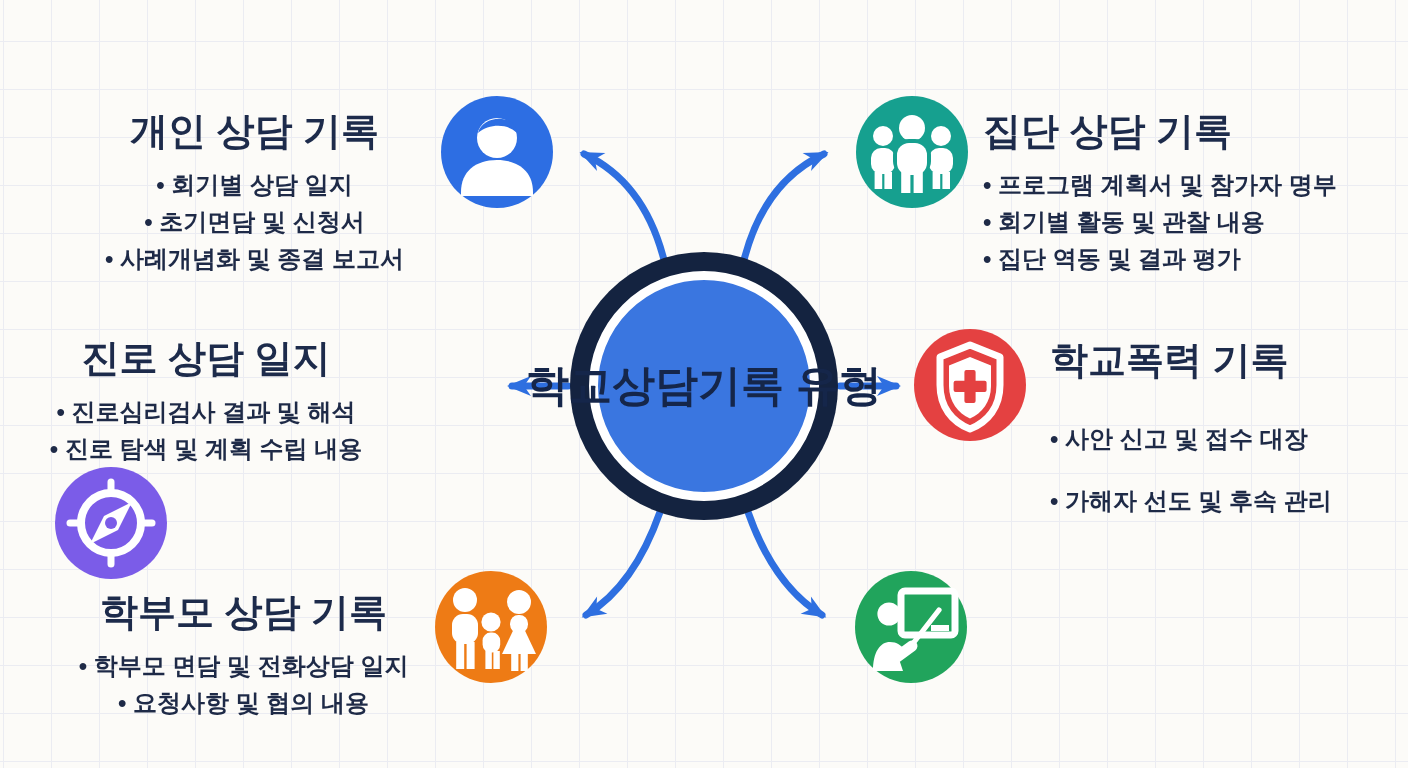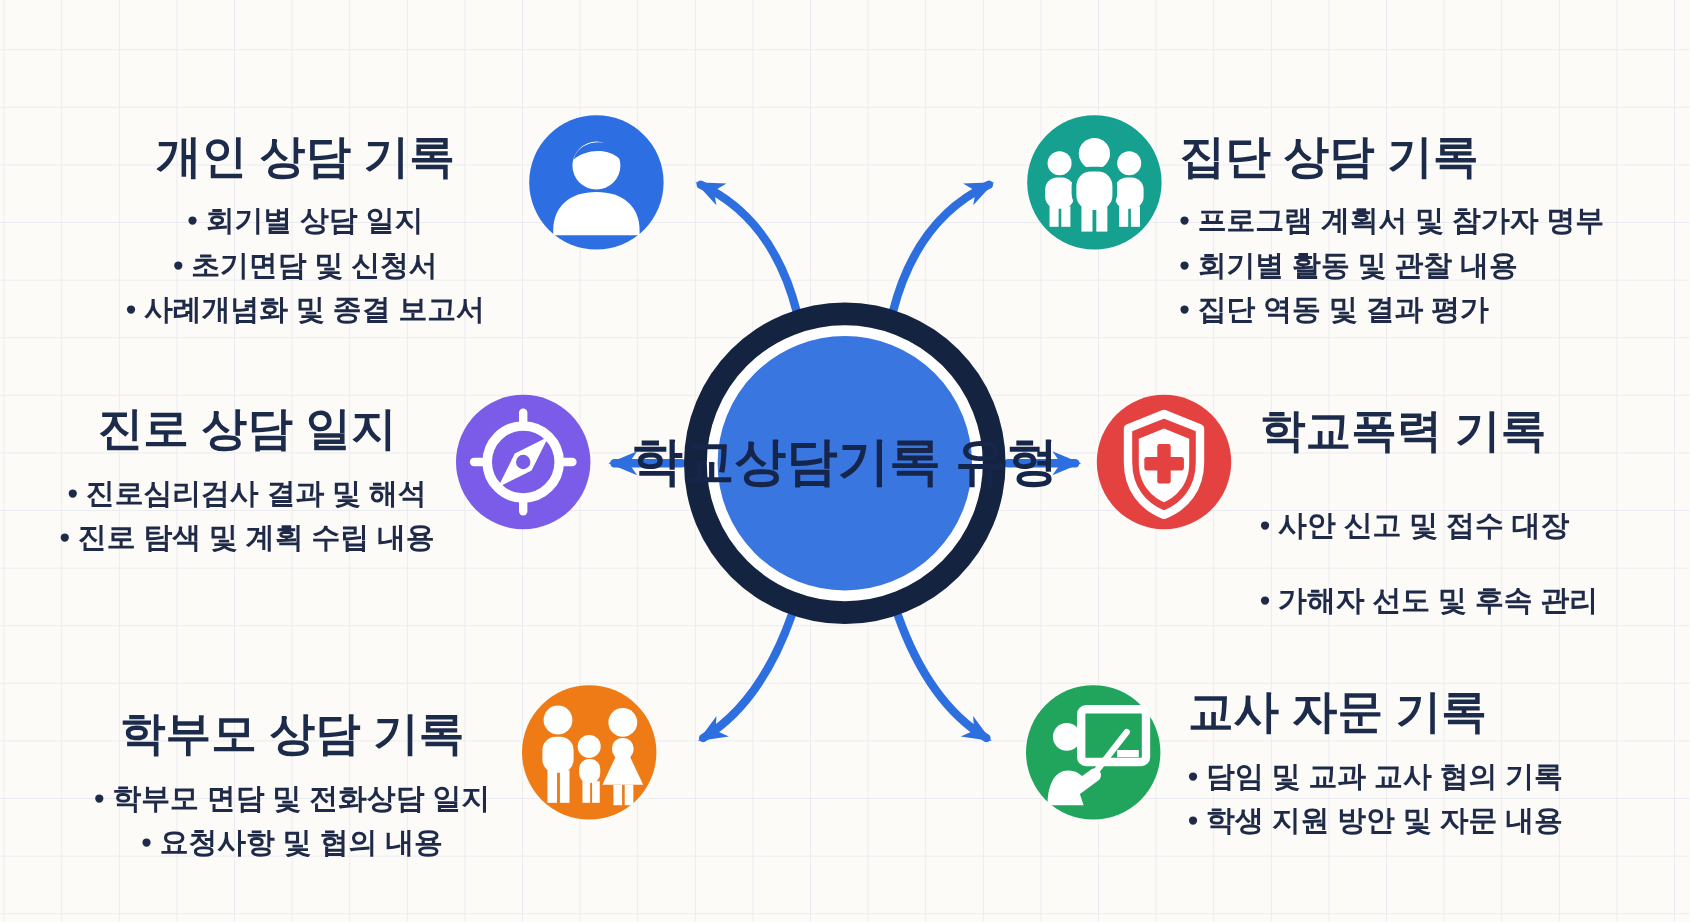--- a/index.html
+++ b/index.html
@@ -48,21 +48,21 @@
   }
   .bullet{
     color:#1e2a47;font-size:24px;font-weight:700;line-height:37px;white-space:nowrap;
   }
   .bullet::before{content:"\2022\00a0";}
   
   .b-individual{left:82px;top:96px;--c:#2d6ee3;}
   .b-individual .txt{width:345px;padding-top:14px;margin-right:14px;}
   .b-group{left:856px;top:96px;--c:#16a08f;}
   .b-group .txt{padding-top:14px;margin-left:15px;}
-  .b-career{left:55px;top:329px;--c:#7b5ce8;}
+  .b-career{left:55px;top:329px;flex-direction:column;--c:#7b5ce8;}
   .b-career .txt{width:302px;padding-top:8px;margin-right:23px;}
   .b-violence{left:914px;top:329px;--c:#e44141;}
   .b-violence .txt{padding-top:10px;margin-left:24px;gap:25px;}
   .b-parent{left:60px;top:571px;--c:#ee7b15;}
   .b-parent .txt{width:367px;padding-top:20px;margin-right:8px;}
   .b-teacher{left:855px;top:571px;--c:#21a45c;}
   .b-teacher .txt{padding-top:2px;margin-left:23px;}
   .bgfill{fill:var(--c);}
   .wfill{fill:#ffffff;}
   .wstroke{fill:none;stroke:#ffffff;}
@@ -198,20 +198,15 @@
     <div class="icon-circle">
       <svg viewBox="0 0 56 56">
         <rect class="wstroke" x="23" y="10" width="27" height="22" rx="2" stroke-width="3.5"></rect>
         <rect class="wfill" x="38" y="27" width="9" height="3"></rect>
         <circle class="wfill" cx="17" cy="21.5" r="5.8"></circle>
         <path class="wfill" d="M9,50 C9,40.5 12.5,35.5 17.5,35.5 C21,35.5 23,37.2 25,39.5 L22,44 L24,50 Z"></path>
         <line x1="21" y1="43" x2="28.5" y2="37.5" stroke="#ffffff" stroke-width="5.5" stroke-linecap="round"></line>
         <line x1="28" y1="37.5" x2="42" y2="19.5" stroke="#ffffff" stroke-width="2.6" stroke-linecap="round"></line>
       </svg>
     </div>
-    <div class="txt left">
-      <div class="branch-title">교사 자문 기록</div>
-      <div class="bullet">담임 및 교과 교사 협의 기록</div>
-      <div class="bullet">학생 지원 방안 및 자문 내용</div>
-    </div>
   </div>
 
 </div>
 
 </body></html>

